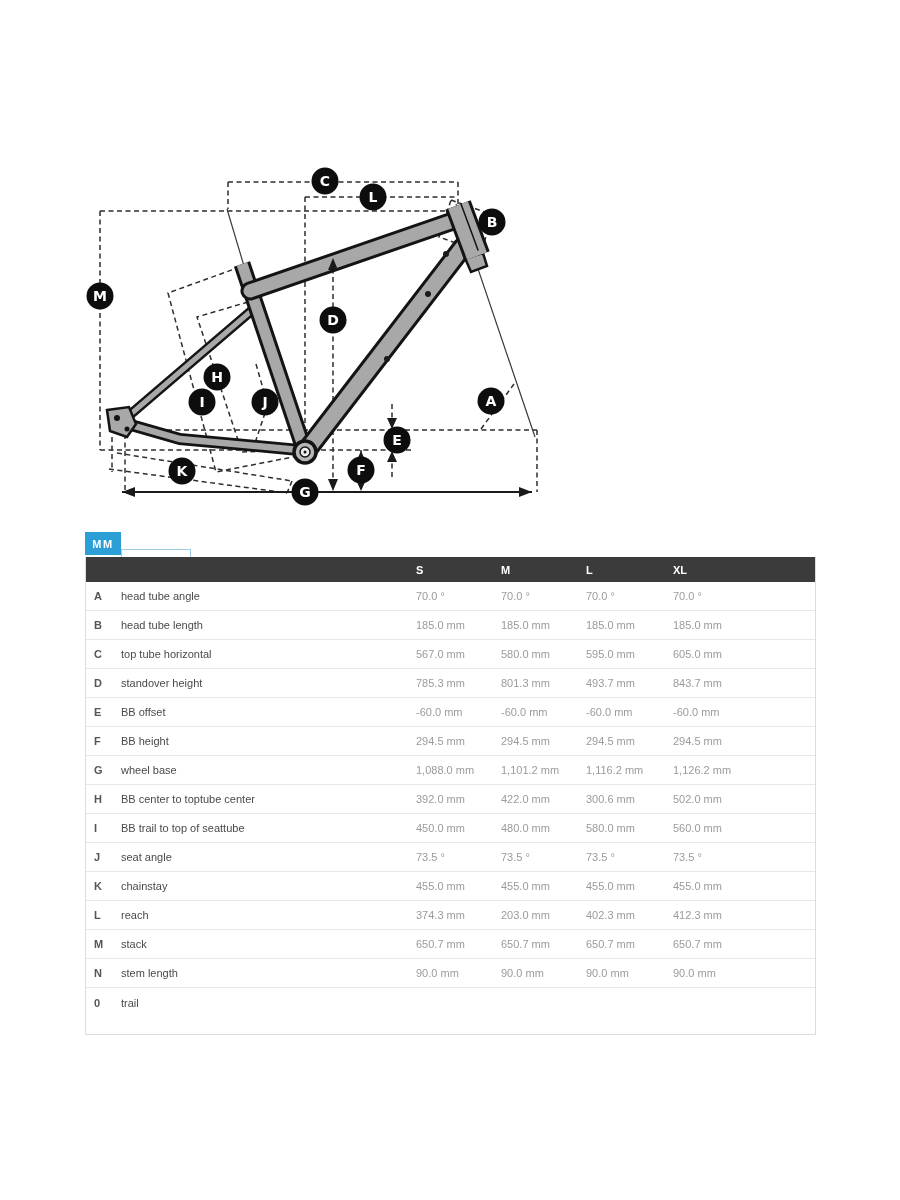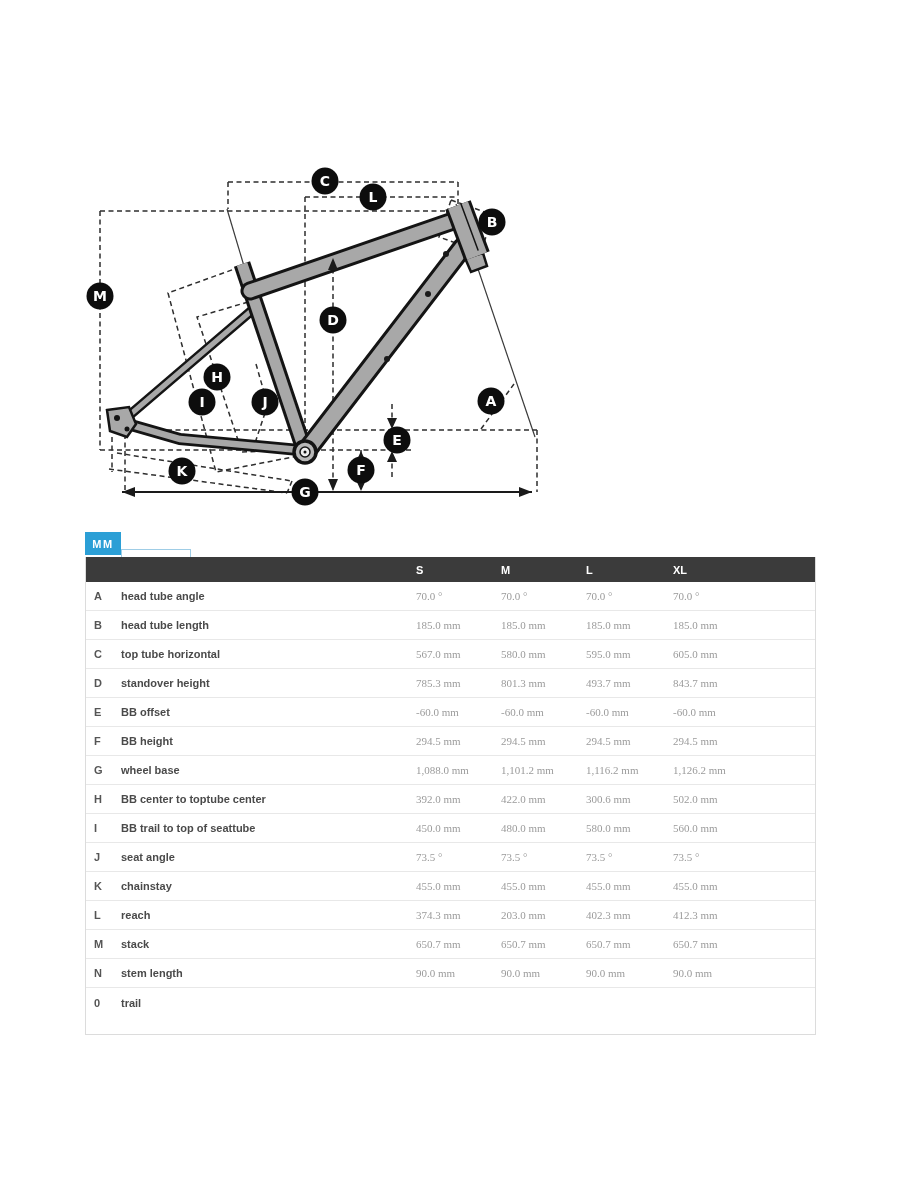--- a/index.html
+++ b/index.html
@@ -27,22 +27,22 @@
              border:1px solid #dcdcdc;border-top:none;background:#fff;}
   .thead{display:flex;align-items:center;background:#3b3b3b;color:#ffffff;height:25px;
          font-size:11px;font-weight:bold;}
   .thead .sp{width:330px;}
   .thead .hc{width:85px;}
   .thead .hc:nth-child(4){width:87px;}
   .row{display:flex;align-items:center;height:28px;border-bottom:1px solid #e8e8e8;font-size:11px;background:#fff;}
   .row:last-child{height:46px;align-items:flex-start;border-bottom:none;}
   .row:last-child > div{margin-top:9px;}
   .c-letter{width:35px;padding-left:8px;box-sizing:border-box;font-weight:bold;color:#555555;}
-  .c-name{width:295px;font-weight:bold;color:#4a4a4a;}
-  .c-val{width:85px;color:#9b9b9b;font-family:Liberation Serif, serif;}
+  .c-name{width:295px;font-weight:normal;color:#4a4a4a;}
+  .c-val{width:85px;color:#9b9b9b;}
   .c-val.w2{width:87px;}
 </style>
 </head>
 <body>
 
 <svg class="diagram" width="900" height="530" viewBox="0 0 900 530">
 
   <g>
     <line class="thin" x1="227" y1="209" x2="244" y2="266"></line>
     <line class="thin" x1="456" y1="204" x2="535" y2="437"></line>

